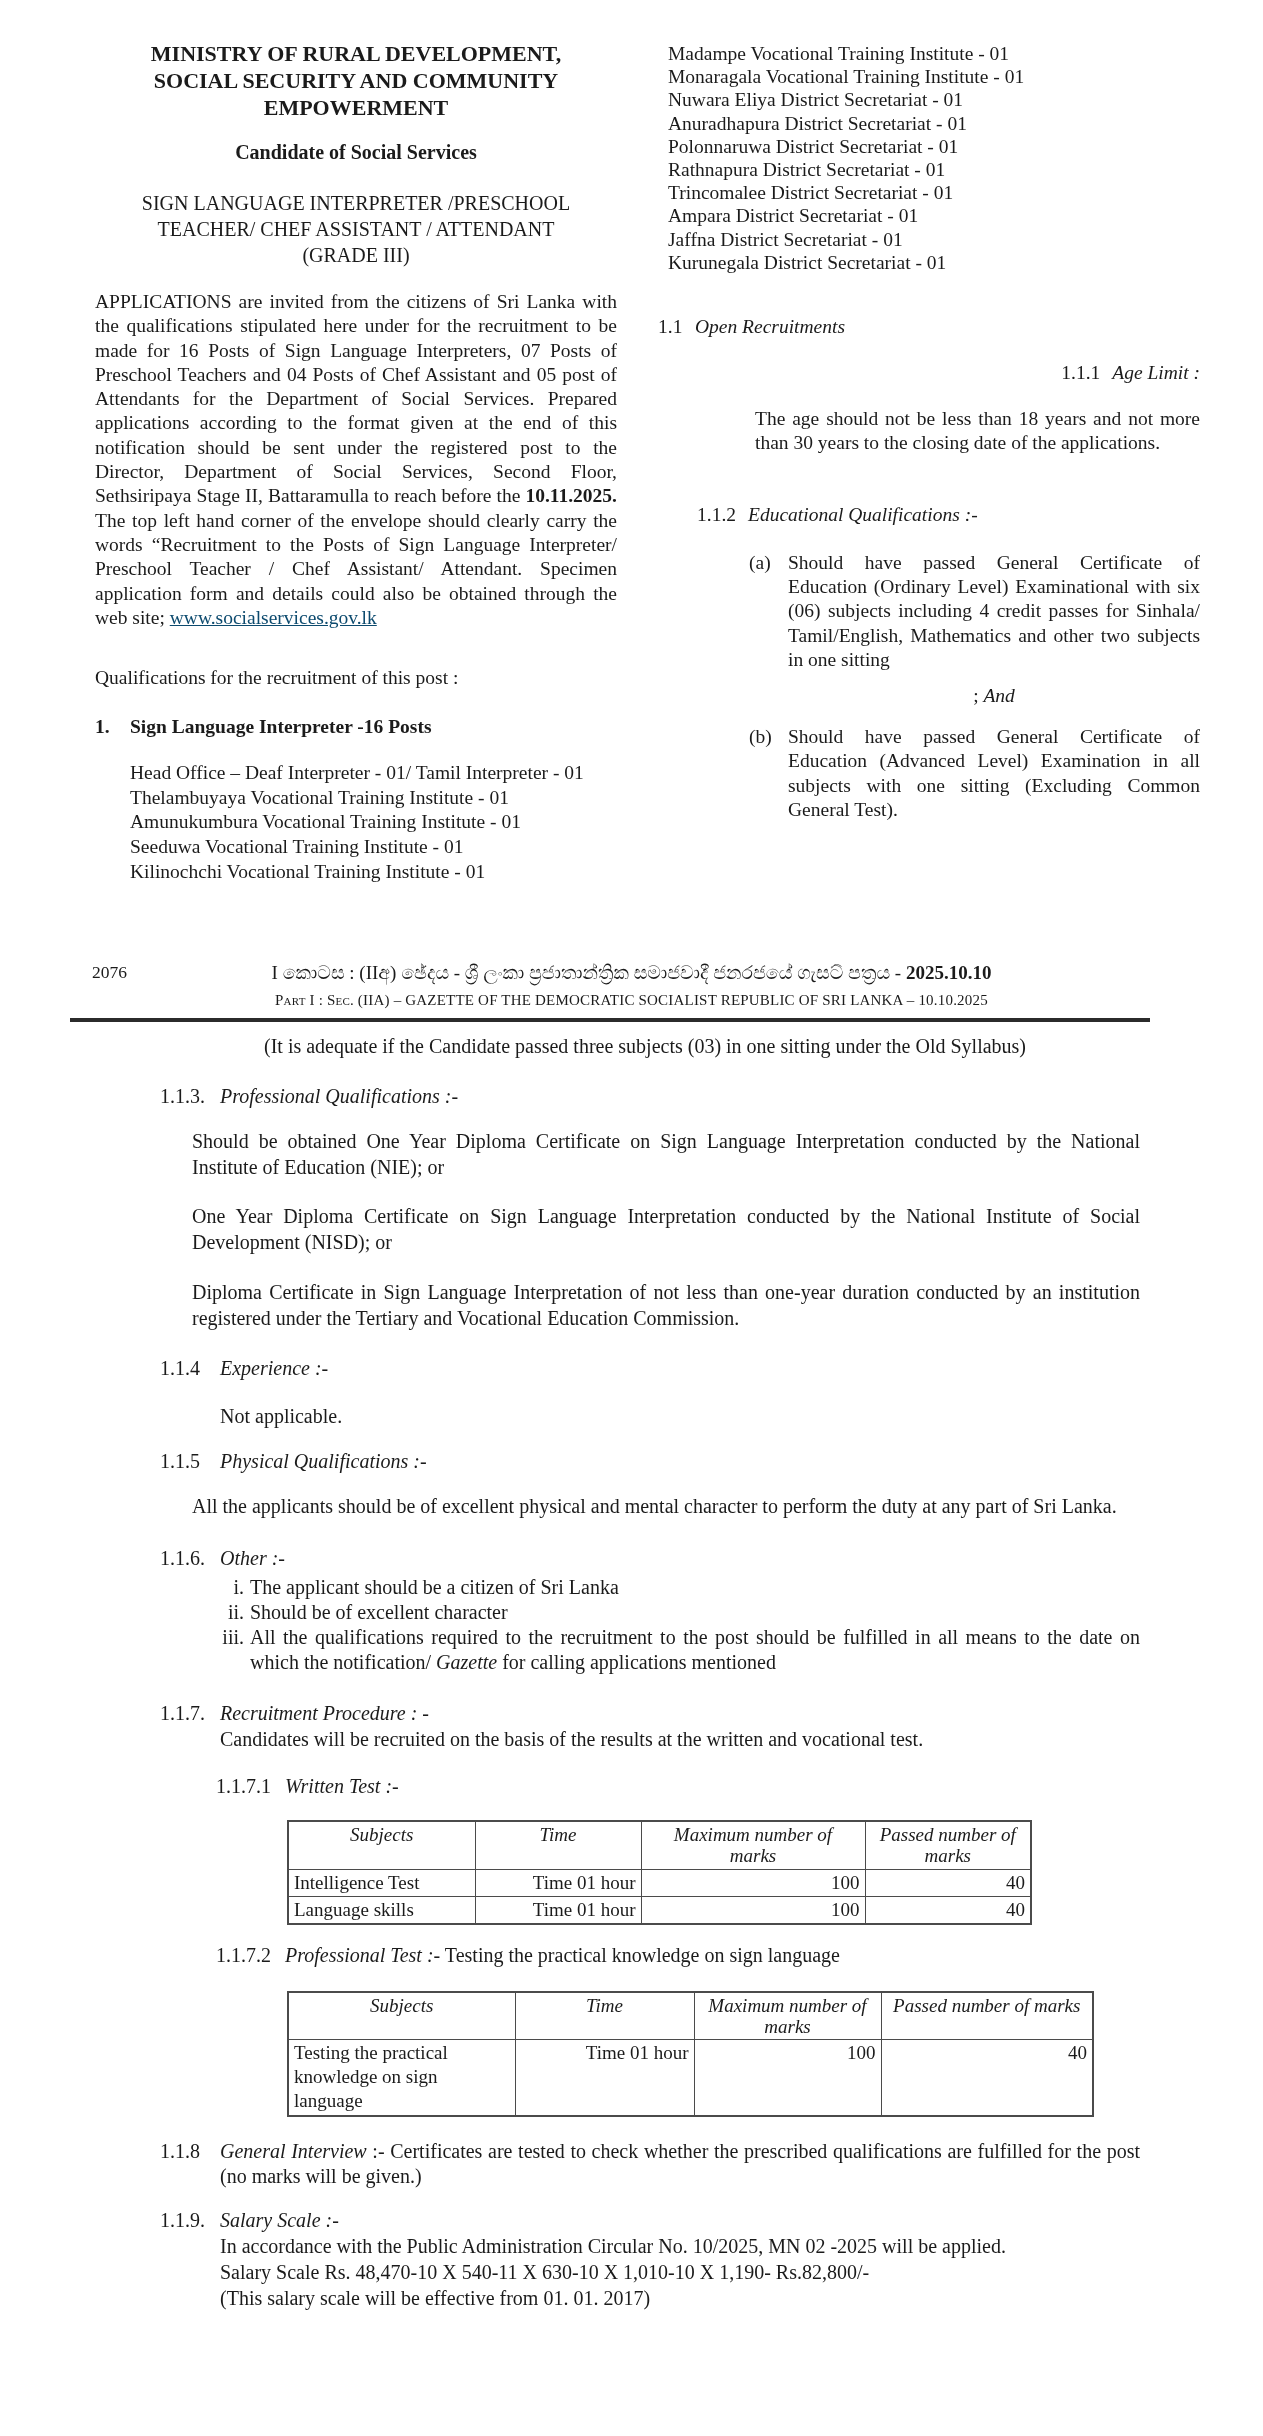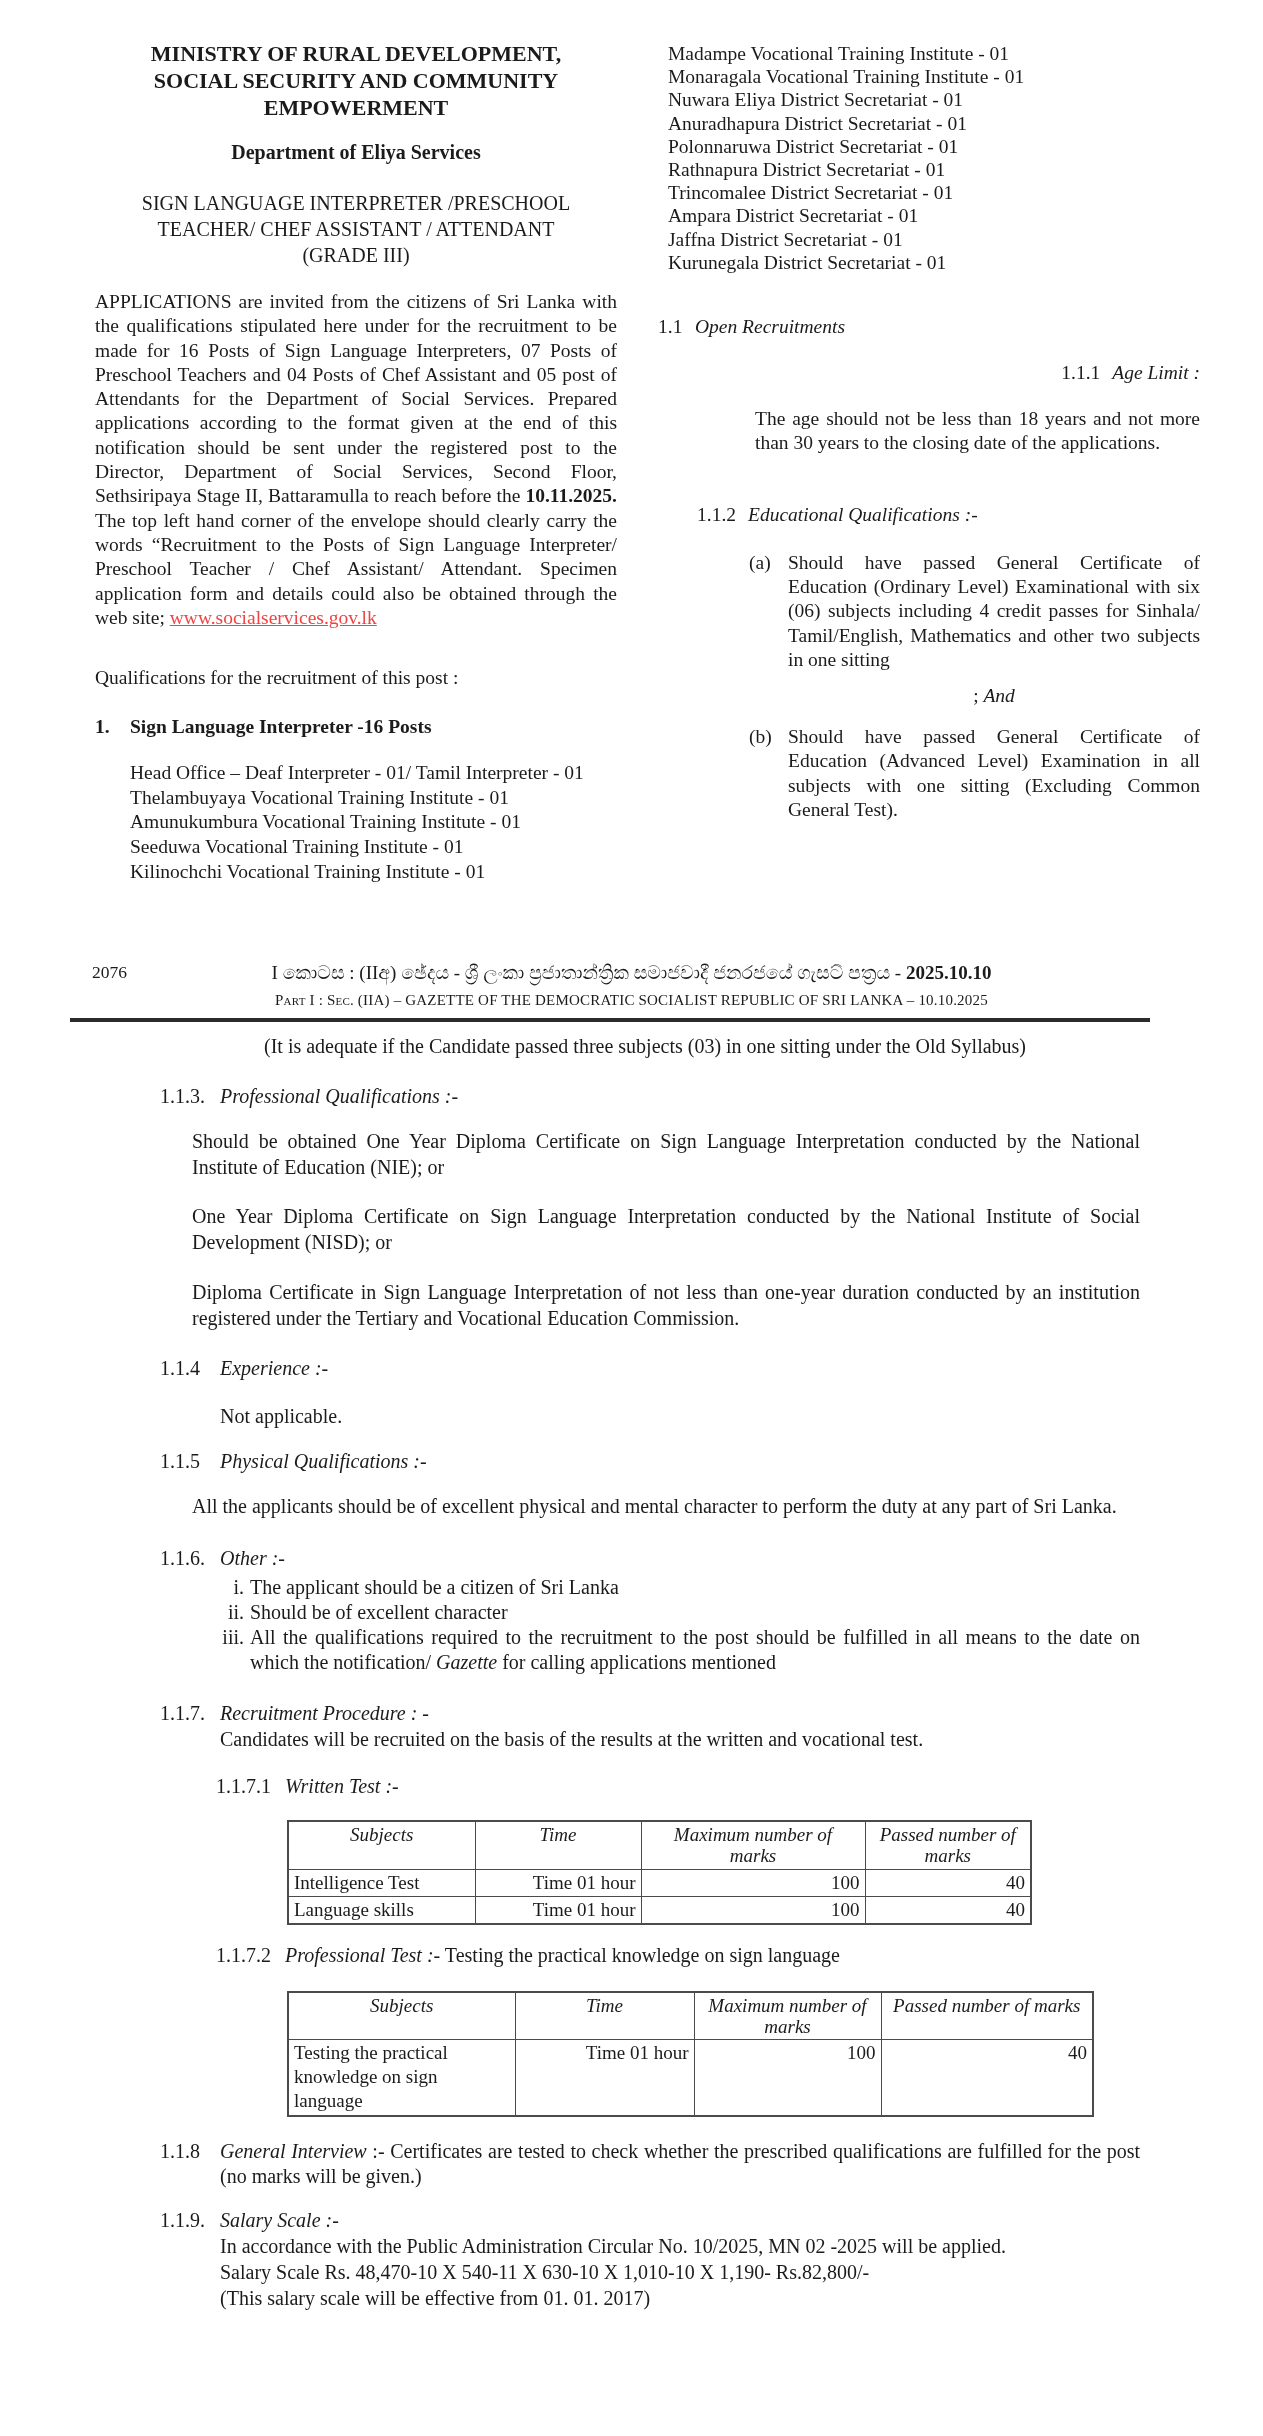--- a/index.html
+++ b/index.html
@@ -14,21 +14,21 @@
   
   .page1 { display:flex; padding-left:95px; height:912px; }
   .col-left  { width:522px; flex:none; }
   .col-right { width:542px; flex:none; margin-left:41px; }
 
   .doc-title { margin-top:40px; text-align:center; font-weight:bold; font-size:22px; line-height:27px; }
   .dept      { margin-top:19px; text-align:center; font-weight:bold; font-size:20px; line-height:25px; }
   .post-title{ margin-top:25px; text-align:center; font-size:20px; line-height:26px; }
   .intro     { margin-top:22px; font-size:19.5px; line-height:24.3px; text-align:justify; }
   .intro b   { font-weight:bold; }
-  .link      { color:#ef4444; text-decoration:underline; cursor:pointer; }
+  .link      { color:#0c4a6e; text-decoration:underline; cursor:pointer; }
   .qual-line { margin-top:36px; font-size:19.5px; line-height:24px; }
   .post-head { margin-top:24px; display:flex; font-weight:bold; font-size:19.5px; line-height:25px; }
   .post-head .pnum { flex:none; width:35px; }
   .loc-list  { margin-top:22px; margin-left:35px; font-size:19.5px; line-height:24.6px; }
 
   .r-list    { margin-top:42px; margin-left:10px; font-size:19.5px; line-height:23.2px; }
   .r-sec     { display:flex; font-size:19.5px; line-height:25px; }
   .r-sec .rnum  { flex:none; width:37px; }
   .r-sec.lvl2   { margin-left:39px; }
   .r-sec.lvl2 .rnum { width:51px; }
@@ -89,21 +89,21 @@
 <body>
 
 <div class="page1">
 
   <div class="col-left">
     <div class="doc-title">
       <div>MINISTRY OF RURAL DEVELOPMENT,</div>
       <div>SOCIAL SECURITY AND COMMUNITY</div>
       <div>EMPOWERMENT</div>
     </div>
-    <div class="dept">Department of Eliya Services</div>
+    <div class="dept">Candidate of Social Services</div>
     <div class="post-title">
       <div>SIGN LANGUAGE INTERPRETER /PRESCHOOL</div>
       <div>TEACHER/ CHEF ASSISTANT / ATTENDANT</div>
       <div>(GRADE III)</div>
     </div>
     <p class="intro"><span>APPLICATIONS are invited from the citizens of Sri Lanka with the qualifications stipulated here under for the recruitment to be made for 16 Posts of Sign Language Interpreters, 07 Posts of Preschool Teachers and 04 Posts of Chef Assistant and 05 post of Attendants for the Department of Social Services. Prepared applications according to the format given at the end of this notification should be sent under the registered post to the Director, Department of Social Services, Second Floor, Sethsiripaya Stage II, Battaramulla to reach before the </span><b>10.11.2025.</b><span> The top left hand corner of the envelope should clearly carry the words “Recruitment to the Posts of Sign Language Interpreter/ Preschool Teacher / Chef Assistant/ Attendant. Specimen application form and details could also be obtained through the web site; </span><a class="link" href="#">www.socialservices.gov.lk</a></p>
     <div class="qual-line">Qualifications for the recruitment of this post :</div>
     <div class="post-head">
       <span class="pnum">1.</span>
       <span>Sign Language Interpreter -16 Posts</span>

